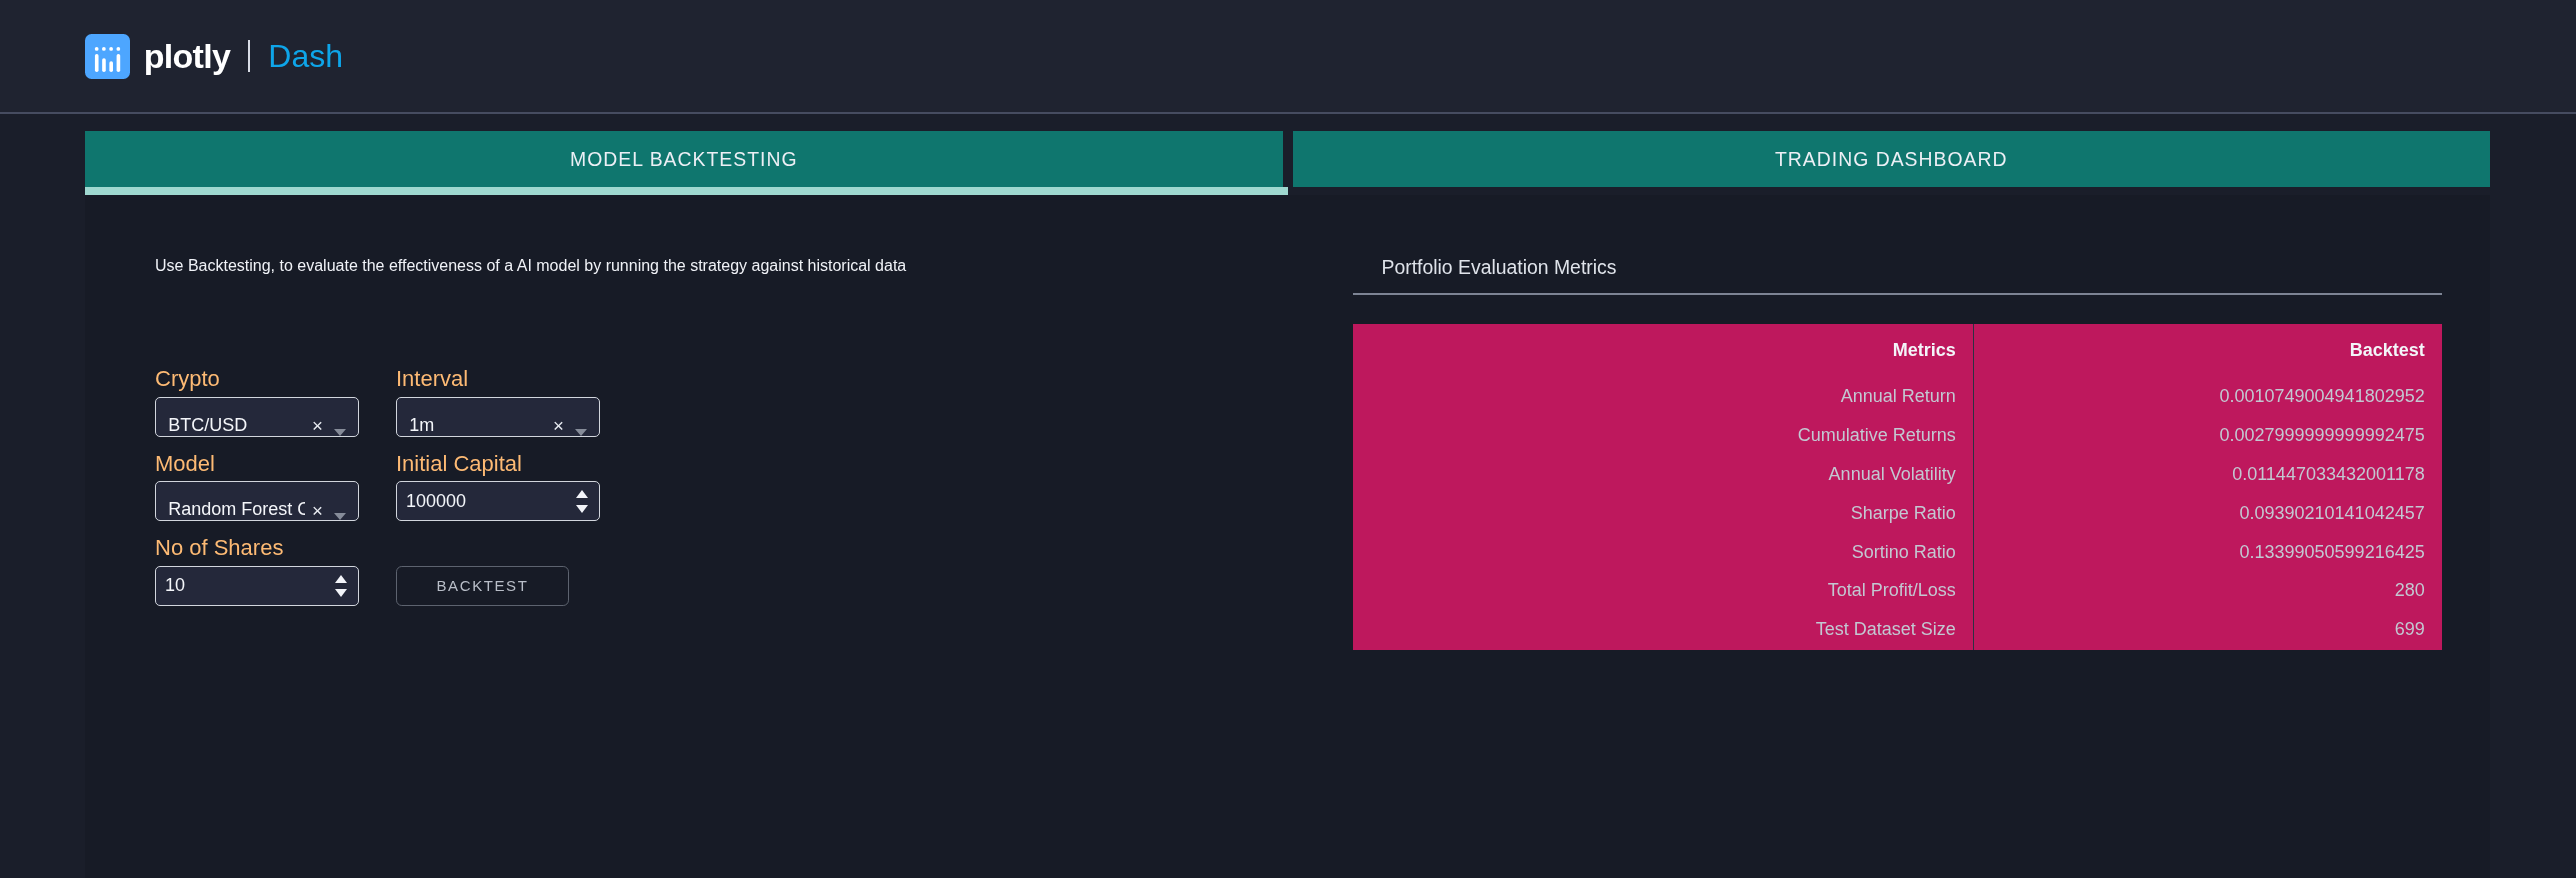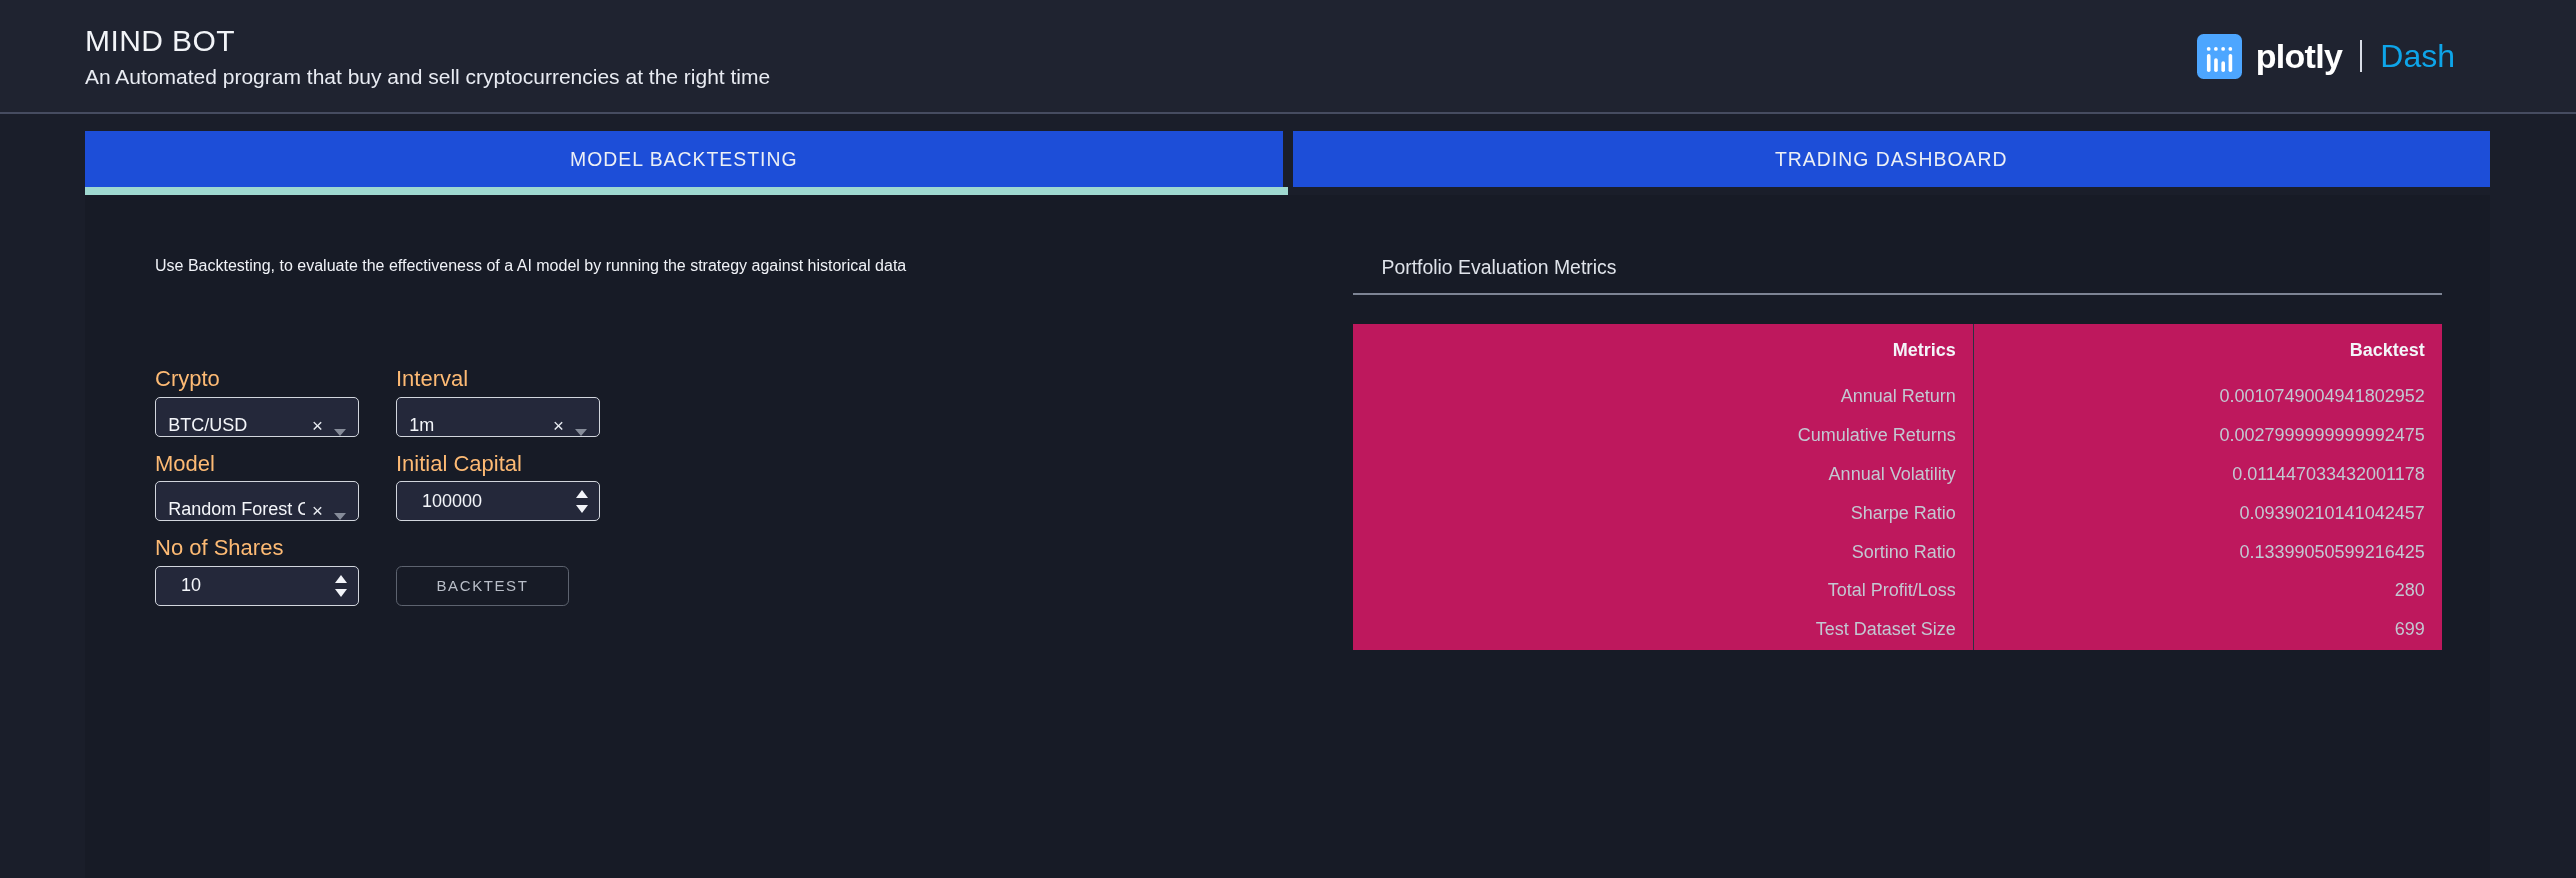--- a/index.html
+++ b/index.html
@@ -69,21 +69,21 @@
   .tabs-wrap {
     padding: 17.3px 86px 0 85px;
   }
   .tabs-row {
     display: flex;
     gap: 10px;
     height: 56px;
   }
   .tab {
     flex: 1;
-    background: #1d4ed8;
+    background: #0f766e;
     display: flex;
     align-items: center;
     justify-content: center;
     position: relative;
     cursor: pointer;
   }
   .tab-label {
     font-size: 19.4px;
     letter-spacing: 1px;
     color: #eceff5;
@@ -170,21 +170,21 @@
     cursor: pointer;
   }
 
   .numinput {
     height: 40px;
     border: 1.4px solid #d2d6dd;
     border-radius: 5px;
     background: #24283a;
     display: flex;
     align-items: center;
-    padding-left: 25px;
+    padding-left: 9px;
     position: relative;
   }
   .num-value { font-size: 18px; color: #f4f6fa; flex: 1; }
   .spinner {
     display: flex;
     flex-direction: column;
     justify-content: center;
     gap: 6.5px;
     padding-right: 11.5px;
   }
@@ -245,24 +245,20 @@
     color: #c3c8d2;
     text-align: right;
     padding: 8.6px 17.3px 9.3px 0;
   }
   .mtable td.c-metric { border-right: 1.4px solid #2d3142; }
 </style>
 </head>
 <body>
 
 <div class="header">
-  <div class="header-left">
-    <div class="app-title">MIND BOT</div>
-    <div class="app-subtitle">An Automated program that buy and sell cryptocurrencies at the right time</div>
-  </div>
   <div class="brand">
     <span class="brand-mark">
       <svg width="29" height="26" viewBox="0 0 40 36" aria-hidden="true">
         <circle cx="5" cy="4" r="2.6" fill="#ffffff"></circle>
         <circle cx="15" cy="4" r="2.6" fill="#ffffff"></circle>
         <circle cx="25" cy="4" r="2.6" fill="#ffffff"></circle>
         <circle cx="35" cy="4" r="2.6" fill="#ffffff"></circle>
         <rect x="2.6" y="11" width="5" height="25" rx="2.4" fill="#ffffff"></rect>
         <rect x="12.6" y="17" width="5" height="19" rx="2.4" fill="#ffffff"></rect>
         <rect x="22.6" y="21" width="5" height="15" rx="2.4" fill="#ffffff"></rect>

